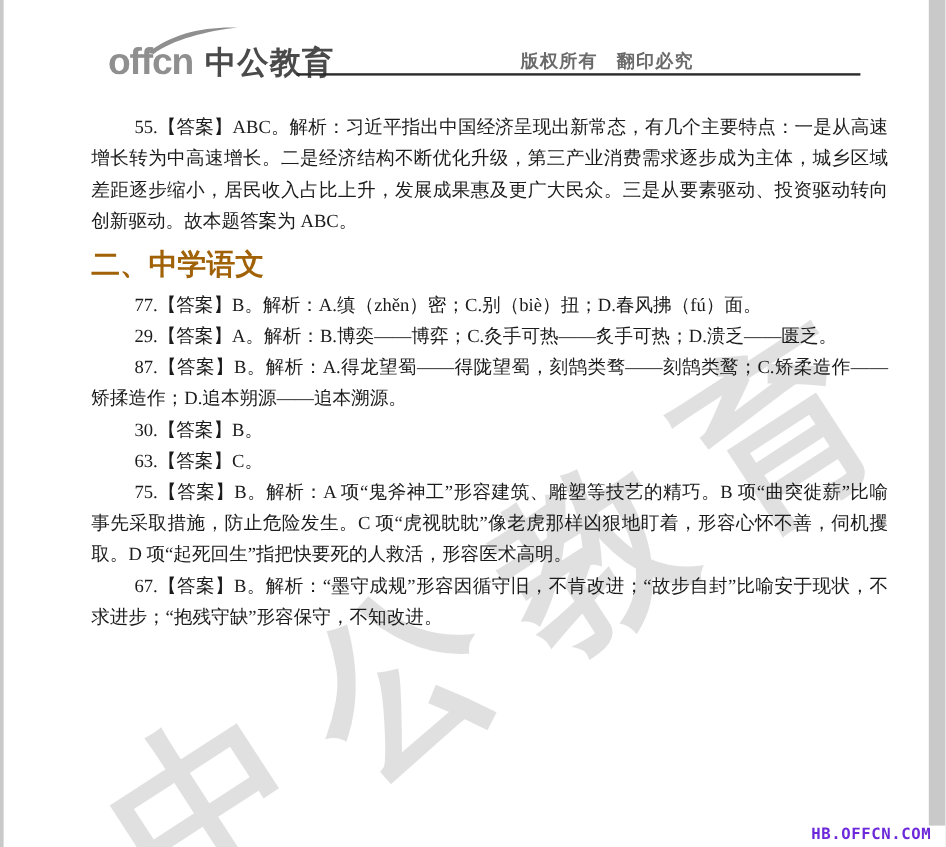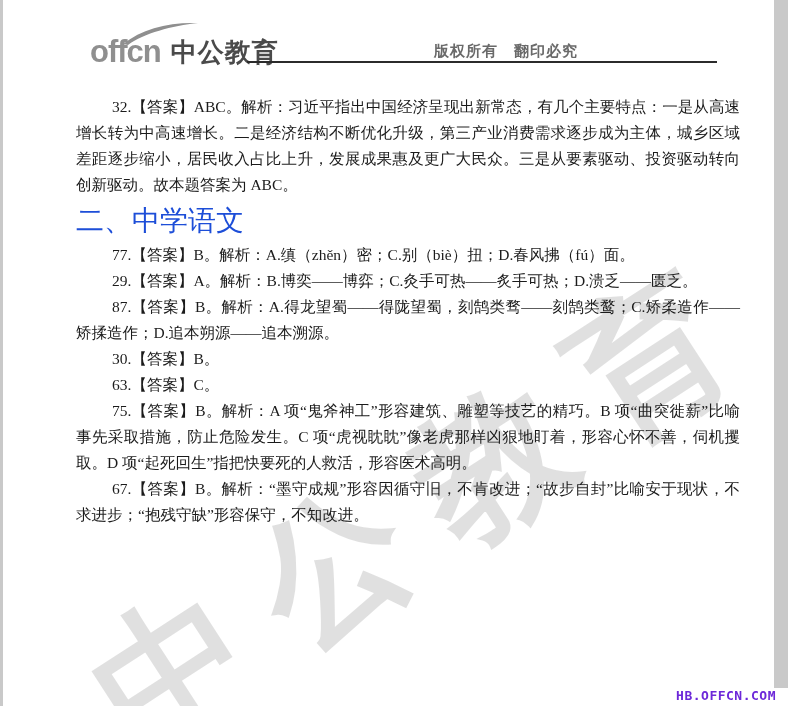--- a/index.html
+++ b/index.html
@@ -60,21 +60,21 @@
   
   .doc {
     position: absolute; left: 76px; top: 94px; width: 664px; z-index: 1;
   }
   .doc p {
     font-size: 15.5px; line-height: 26px; color: #1b1b1b;
     text-align: justify; text-indent: 36px;
   }
   .doc h2 {
     font-family: "Liberation Sans", "DejaVu Sans", sans-serif;
-    font-size: 28px; line-height: 30px; font-weight: normal; color: #1d4ed8;
+    font-size: 24px; line-height: 30px; font-weight: bold; color: #a16207;
     margin: 8px 0 6px 0;
   }
   
   .site-url {
     position: absolute; right: 12px; bottom: 3px;
     font-family: "DejaVu Sans Mono", "Liberation Mono", monospace;
     font-weight: bold; font-size: 13px; letter-spacing: 0.5px;
     color: #6d28d9; z-index: 2;
   }
 </style>
@@ -94,21 +94,21 @@
       <svg class="logo-swoosh" viewBox="0 0 78 24" xmlns="http://www.w3.org/2000/svg">
         <path d="M1,23 C20,8 46,1 76,2 C50,5 22,12 6,24 Z" fill="#8f8f8f"></path>
       </svg>
       <span class="logo-cn">中公教育</span>
     </div>
     <div class="header-rule"></div>
     <div class="copyright">版权所有　翻印必究</div>
   </div>
 
   <div class="doc">
-    <p>32.【答案】ABC。解析：习近平指出中国经济呈现出新常态，有几个主要特点：一是从高速增长转为中高速增长。二是经济结构不断优化升级，第三产业消费需求逐步成为主体，城乡区域差距逐步缩小，居民收入占比上升，发展成果惠及更广大民众。三是从要素驱动、投资驱动转向创新驱动。故本题答案为 ABC。</p>
+    <p>55.【答案】ABC。解析：习近平指出中国经济呈现出新常态，有几个主要特点：一是从高速增长转为中高速增长。二是经济结构不断优化升级，第三产业消费需求逐步成为主体，城乡区域差距逐步缩小，居民收入占比上升，发展成果惠及更广大民众。三是从要素驱动、投资驱动转向创新驱动。故本题答案为 ABC。</p>
     <h2>二、中学语文</h2>
     <p>77.【答案】B。解析：A.缜（zhěn）密；C.别（biè）扭；D.春风拂（fú）面。</p>
     <p>29.【答案】A。解析：B.博奕——博弈；C.灸手可热——炙手可热；D.溃乏——匮乏。</p>
     <p>87.【答案】B。解析：A.得龙望蜀——得陇望蜀，刻鹄类骛——刻鹄类鹜；C.矫柔造作——矫揉造作；D.追本朔源——追本溯源。</p>
     <p>30.【答案】B。</p>
     <p>63.【答案】C。</p>
     <p>75.【答案】B。解析：A 项“鬼斧神工”形容建筑、雕塑等技艺的精巧。B 项“曲突徙薪”比喻事先采取措施，防止危险发生。C 项“虎视眈眈”像老虎那样凶狠地盯着，形容心怀不善，伺机攫取。D 项“起死回生”指把快要死的人救活，形容医术高明。</p>
     <p>67.【答案】B。解析：“墨守成规”形容因循守旧，不肯改进；“故步自封”比喻安于现状，不求进步；“抱残守缺”形容保守，不知改进。</p>
   </div>
 

